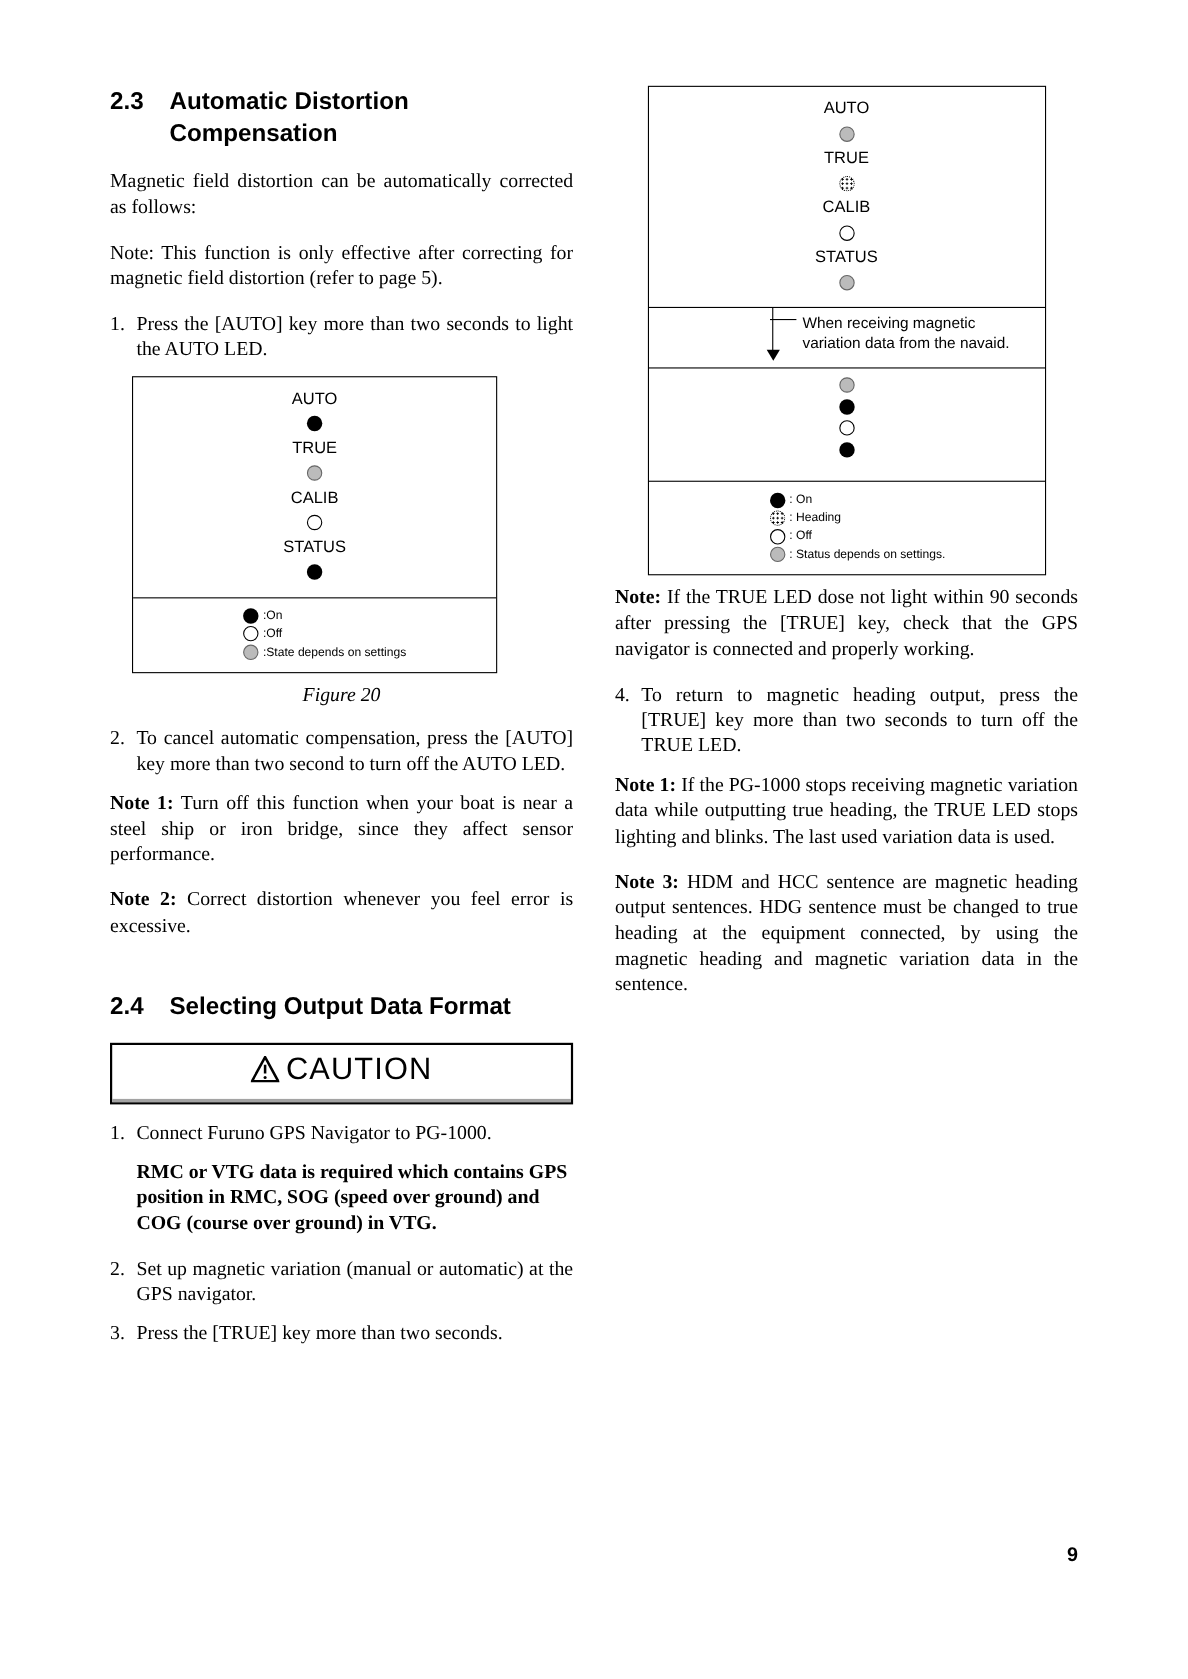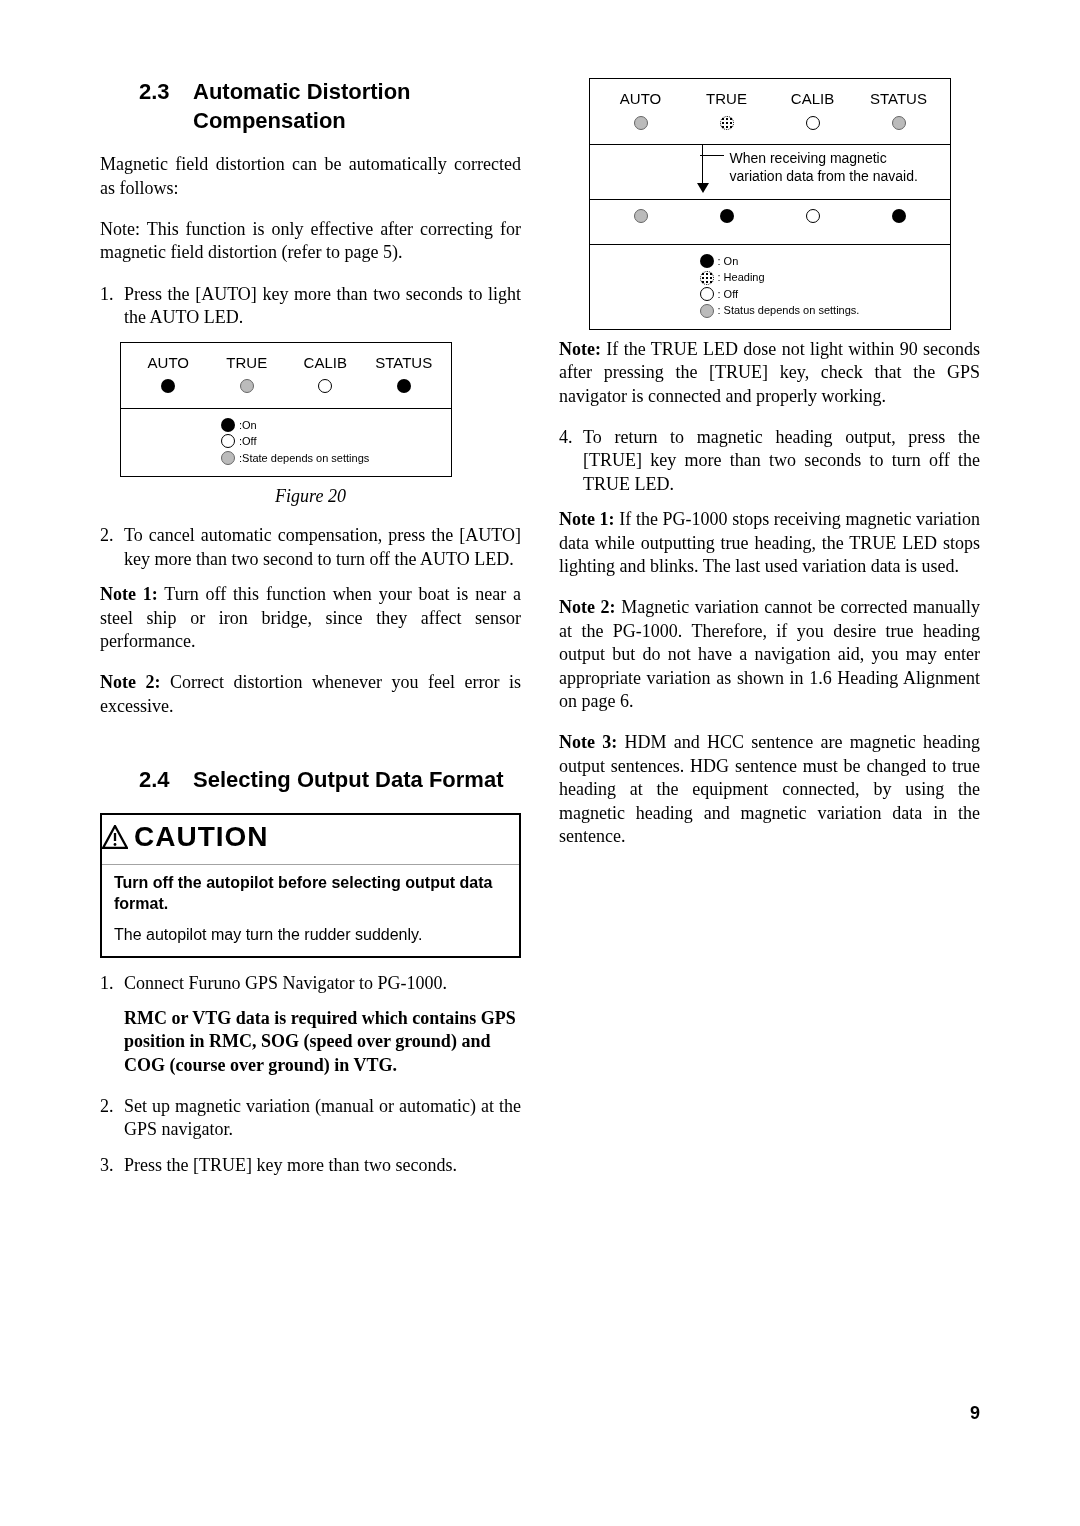--- a/index.html
+++ b/index.html
@@ -22,21 +22,20 @@
   h2 {
     font-family: Arial, Helvetica, sans-serif;
     font-weight: bold;
     font-size: 22px;
     margin: 0 0 18px 0;
     display: flex;
   }
   h2 .num {
     width: 54px;
     flex-shrink: 0;
-    margin-left: 39px;
   }
   p {
     margin: 4px 0 18px 0;
     text-align: justify;
   }
   .ol-item {
     display: flex;
     margin: 0 0 12px 0;
     text-align: justify;
   }
@@ -52,20 +51,21 @@
     margin: 10px auto 8px auto;
     break-inside: avoid;
     font-family: Arial, Helvetica, sans-serif;
     font-size: 15px;
   }
   .figure-box .led-row {
     display: flex;
     justify-content: space-around;
     align-items: center;
     padding: 10px 8px 4px 8px;
+    flex-direction: column;
   }
   .figure-box .led-col {
     text-align: center;
     width: 70px;
   }
   .figure-box .sep {
     border-top: 1px solid #000;
     margin: 6px 0 0 0;
   }
   .figure-box .legend {
@@ -85,25 +85,25 @@
     font-family: "Times New Roman", Times, serif;
     font-size: 18px;
   }
   .caution-box {
     border: 2px solid #000;
     margin: 10px 0 14px 0;
     break-inside: avoid;
     font-family: Arial, Helvetica, sans-serif;
   }
   .caution-header {
-    border-bottom: 1px solid #a3a3a3;
+    border-bottom: 3px solid #a3a3a3;
     font-size: 28px;
-    font-weight: bold;
+    font-weight: normal;
     letter-spacing: 1px;
-    text-align: left;
+    text-align: center;
     padding: 4px 0 6px 0;
     font-family: Arial, Helvetica, sans-serif;
   }
   .caution-body {
     padding: 8px 12px 10px 12px;
     font-size: 16px;
   }
   .caution-body .bold {
     font-weight: bold;
     margin-bottom: 10px;
@@ -239,24 +239,20 @@
   <div class="caution-box">
     <div class="caution-header">
       <span class="warn-icon">
         <svg width="26" height="24" viewBox="0 0 26 24">
             <polygon points="13,1 25,23 1,23" fill="none" stroke="#000" stroke-width="2.3"></polygon>
             <line x1="13" y1="8" x2="13" y2="16" stroke="#000" stroke-width="2.3"></line>
             <circle cx="13" cy="19.5" r="1.4" fill="#000"></circle>
           </svg>
       </span><span>CAUTION</span>
     </div>
-    <div class="caution-body">
-      <div class="bold">Turn off the autopilot before selecting output data format.</div>
-      <div>The autopilot may turn the rudder suddenly.</div>
-    </div>
   </div>
 
   <div class="ol-item">
     <span class="marker">1.</span>
     <span class="body">Connect Furuno GPS Navigator to PG-1000.</span>
   </div>
 
   <p class="continued-indent" style="text-align:left">RMC or VTG data is required which contains GPS position in RMC, SOG (speed over ground) and COG (course over ground) in VTG.</p>
 
   <div class="ol-item">
@@ -325,18 +321,17 @@
   </div>
 
   <p><b>Note:</b><span> If the TRUE LED dose not light within 90 seconds after pressing the [TRUE] key, check that the GPS navigator is connected and properly working.</span></p>
 
   <div class="ol-item">
     <span class="marker">4.</span>
     <span class="body">To return to magnetic heading output, press the [TRUE] key more than two seconds to turn off the TRUE LED.</span>
   </div>
 
   <p><b>Note 1:</b><span> If the PG-1000 stops receiving magnetic variation data while outputting true heading, the TRUE LED stops lighting and blinks. The last used variation data is used.</span></p>
-  <p><b>Note 2:</b><span> Magnetic variation cannot be corrected manually at the PG-1000. Therefore, if you desire true heading output but do not have a navigation aid, you may enter appropriate variation as shown in 1.6 Heading Alignment on page 6.</span></p>
   <p><b>Note 3:</b><span> HDM and HCC sentence are magnetic heading output sentences. HDG sentence must be changed to true heading at the equipment connected, by using the magnetic heading and magnetic variation data in the sentence.</span></p>
 
 </div>
 
 <div class="page-num">9</div>
 
 </body></html>

